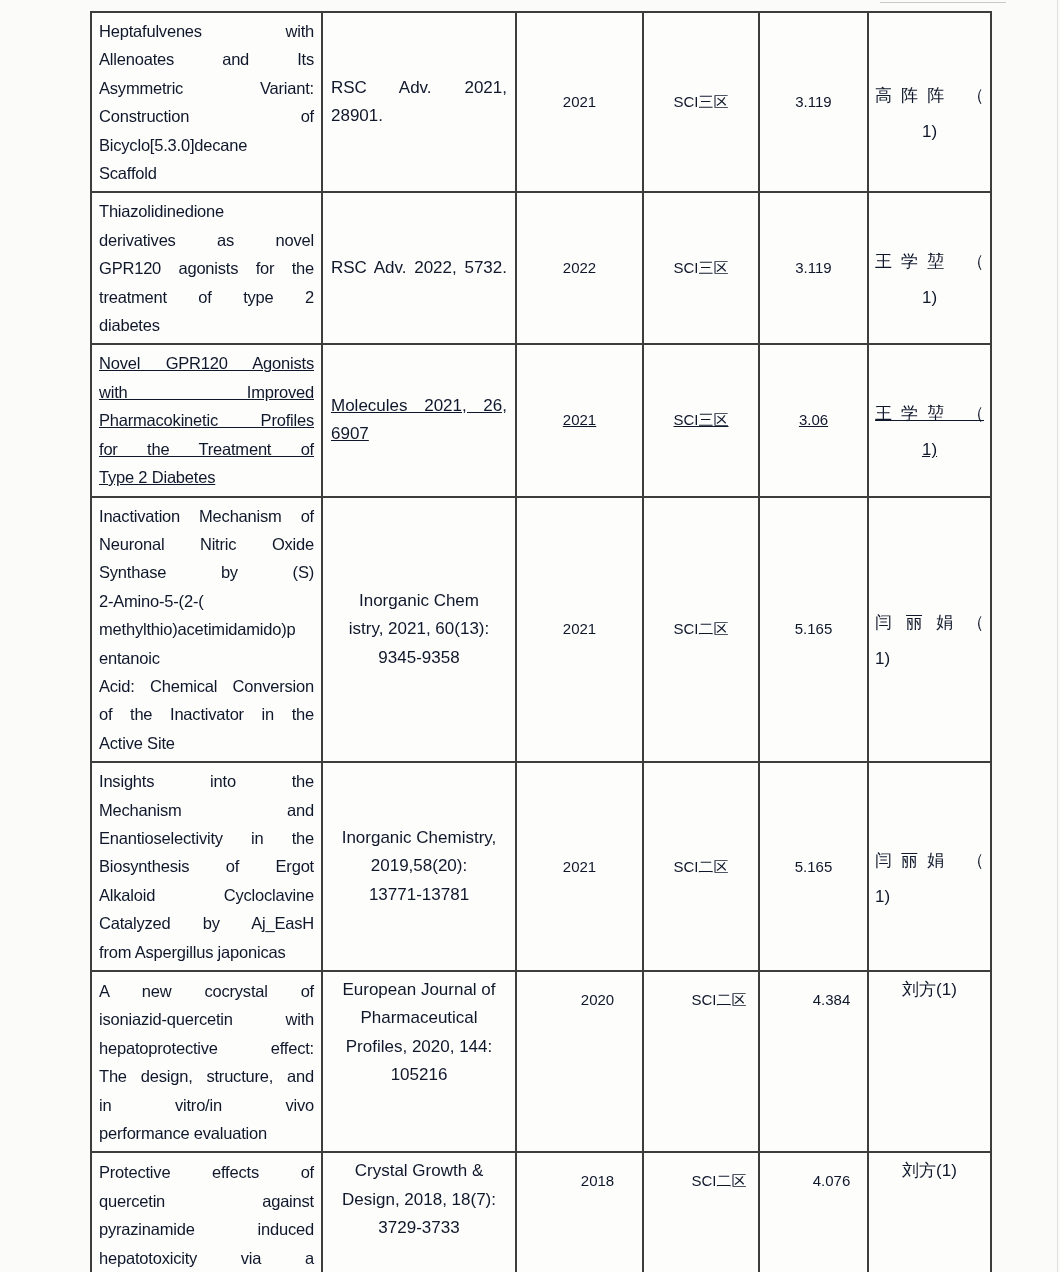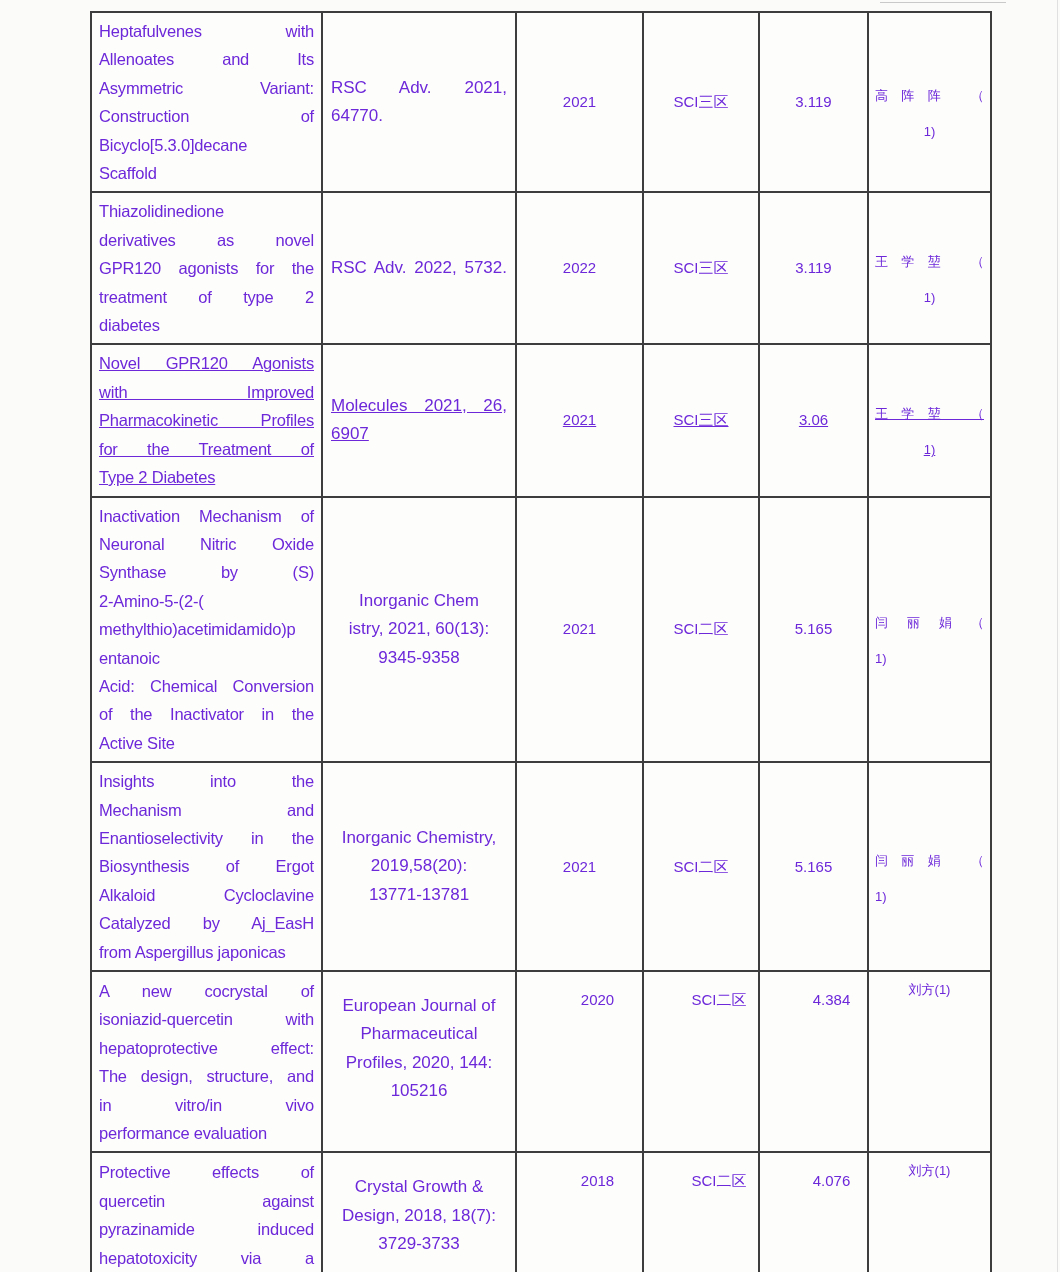--- a/index.html
+++ b/index.html
@@ -24,47 +24,47 @@
   table.pub td {
     border:2px solid #3d3d3d;
     vertical-align:middle;
     overflow:hidden;
   }
   
   td.c-title   { font-size:16.5px; letter-spacing:-0.2px; padding:4px 7px; }
   td.c-title .ln   { line-height:28.4px; }
   td.c-journal { font-size:17px; padding:3px 8px; }
   td.c-journal .ln { line-height:28.4px; }
-  td.c-author  { font-size:13px; padding:2px 6px; }
+  td.c-author  { font-size:17px; padding:2px 6px; }
   td.c-author .ln  { line-height:36px; }
   td.val { font-size:15px; text-align:center; padding:2px 4px; }
   td.val .ln { line-height:28px; text-align:center; }
   
   .jl { text-align:justify; text-align-last:justify; }
   .cl { text-align:center;  text-align-last:center; }
   .ll { text-align:left;    text-align-last:left; }
   
   td.alow { padding-top:26px; }
   
   tr.vtop td { vertical-align:top; }
   tr.vtop td.c-title   { padding-top:5px; }
-  tr.vtop td.c-journal { padding-top:20px; }
+  tr.vtop td.c-journal { padding-top:4px; }
   tr.vtop td.val       { padding-top:14px;padding-left:40px; }
   tr.vtop td.c-author  { padding-top:0; }
   
   .art { position:absolute; pointer-events:none; }
   .art-line-h { height:1px; background:#c9c9c9; }
   .art-line-v { width:1px; background:#e0e0e0; }
   .handle-bl { border-top:1px solid #bdbdbd; border-right:1px solid #bdbdbd; }
   .handle-br { border-top:1px solid #bdbdbd; border-left:1px solid #bdbdbd; }
 </style>
 </head>
 <body>
 
-<div class="page" style="background: rgb(251, 251, 250); color: #6d28d9;">
+<div class="page" style="background: rgb(251, 251, 250); color: #0f172a;">
 
   <div class="art art-line-h" style="left:880px; top:2px; width:126px;"></div>
   <div class="art art-line-v" style="left:1057px; top:0; height:1272px;"></div>
   <div class="art handle-bl" style="left:138px; top:1254px; width:81px; height:18px;"></div>
   <div class="art handle-br" style="left:916px; top:1253px; width:26px; height:15px;"></div>
 
   <div class="tablewrap">
     <table class="pub" style="border-color: rgb(61, 61, 61);">
       <colgroup>
         <col style="width:231px">
@@ -79,21 +79,21 @@
             <td class="c-title" style="border-color: rgb(61, 61, 61);">
               <div class="ln jl">Heptafulvenes with</div>
               <div class="ln jl">Allenoates and Its</div>
               <div class="ln jl">Asymmetric Variant:</div>
               <div class="ln jl">Construction of</div>
               <div class="ln jl">Bicyclo[5.3.0]decane</div>
               <div class="ln ll">Scaffold</div>
             </td>
             <td class="c-journal" style="border-color: rgb(61, 61, 61);">
               <div class="ln jl">RSC Adv. 2021,</div>
-              <div class="ln ll">64770.</div>
+              <div class="ln ll">28901.</div>
             </td>
             <td class="val" style="border-color: rgb(61, 61, 61);">
               <div class="ln">2021</div>
             </td>
             <td class="val" style="border-color: rgb(61, 61, 61);">
               <div class="ln">SCI三区</div>
             </td>
             <td class="val" style="border-color: rgb(61, 61, 61);">
               <div class="ln">3.119</div>
             </td>

